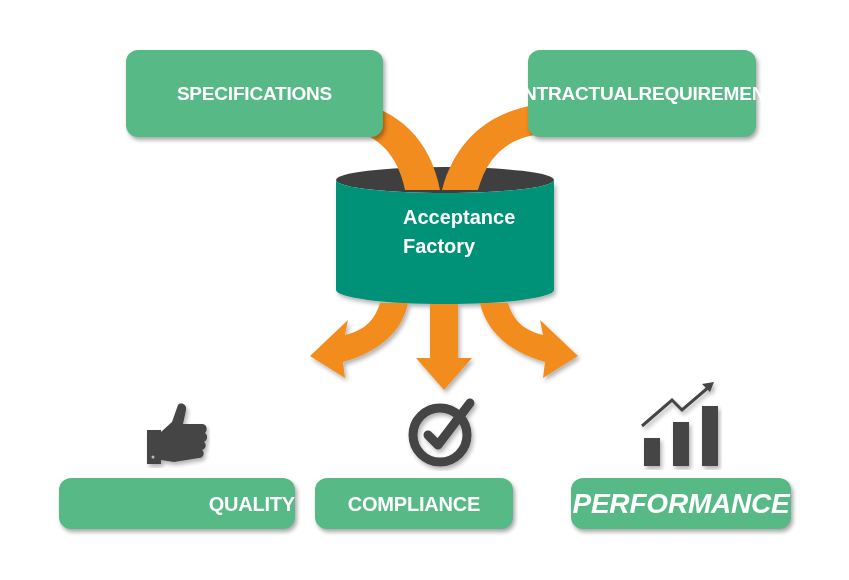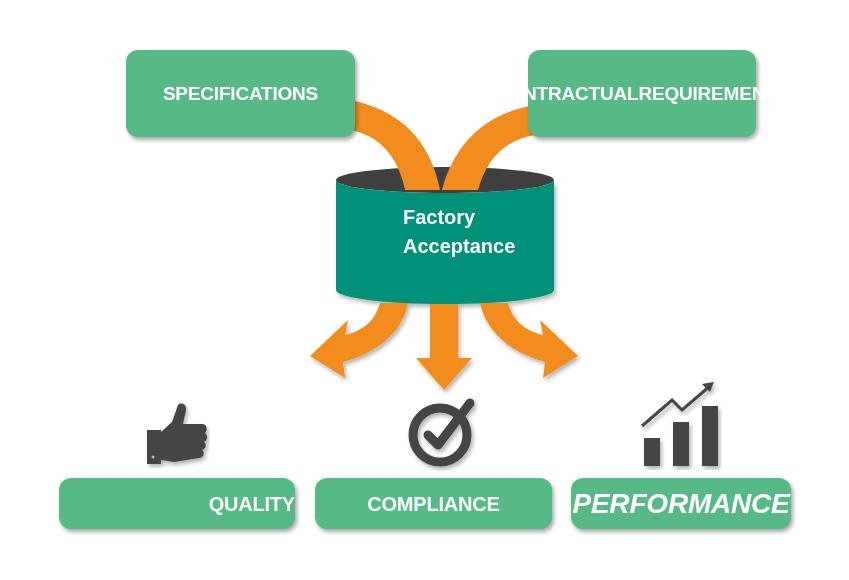--- a/index.html
+++ b/index.html
@@ -5,24 +5,24 @@
   html, body { margin: 0; padding: 0; background: #ffffff; }
   body { width: 849px; height: 580px; position: relative; overflow: hidden;
          font-family: "Liberation Sans", "DejaVu Sans", sans-serif; }
   .box {
     position: absolute; background: #57b985; color: #ffffff;
     border-radius: 12px; box-shadow: 2px 3px 4px rgba(0,0,0,0.35);
     display: flex; align-items: center; justify-content: center; text-align: center;
     font-weight: bold; font-size: 19px; line-height: 28px; letter-spacing: -0.2px;
     z-index: 3;
   }
-  #spec { left: 126px; top: 50px; width: 229px; height: 87px; text-align: right; }
+  #spec { left: 126px; top: 50px; width: 257px; height: 87px; text-align: right; }
   #contract { left: 528px; top: 50px; width: 228px; height: 87px; flex-direction: row; }
   #quality { left: 59px; top: 478px; width: 236px; height: 51px; font-size: 20px; justify-content: flex-end; }
-  #compliance { left: 315px; top: 478px; width: 237px; height: 51px; font-size: 20px; }
+  #compliance { left: 315px; top: 478px; width: 198px; height: 51px; font-size: 20px; }
   #performance { left: 571px; top: 478px; width: 220px; height: 51px; font-size: 28px; font-style: italic; }
   svg#diagram { position: absolute; left: 0; top: 0; z-index: 1; }
   .fat-label {
     position: absolute; left: 403px; top: 203px; color: #ffffff; font-weight: bold;
     font-size: 20px; line-height: 29px; z-index: 4;
   }
   .icon { position: absolute; z-index: 2; }
 </style>
 </head>
 <body>
@@ -52,22 +52,22 @@
 
 <div class="box" id="spec">
   <span>SPECIFICATIONS</span>
 </div>
 <div class="box" id="contract">
   <span>CONTRACTUAL</span>
   <span>REQUIREMENTS</span>
 </div>
 
 <div class="fat-label">
+  <div>Acceptance</div>
   <div>Factory</div>
-  <div>Acceptance</div>
 </div>
 
 <svg class="icon" style="left:144px;top:400px" width="66" height="68" viewBox="0 0 66 68">
   <g fill="#444" filter="url(#sh)">
     <rect x="3" y="30" width="14" height="34"></rect>
     <path d="M 17 32 L 28 22 L 34 5 C 37 2, 43 4, 42 10 L 39 24 L 58 24 C 63 24, 64 30, 61 33 C 64 35, 64 40, 60 42 C 63 44, 62 49, 58 50 C 61 52, 60 58, 55 58 L 30 62 L 17 60 Z"></path>
   </g>
   <circle cx="9" cy="57" r="1.5" fill="#bbb"></circle>
 </svg>
 

